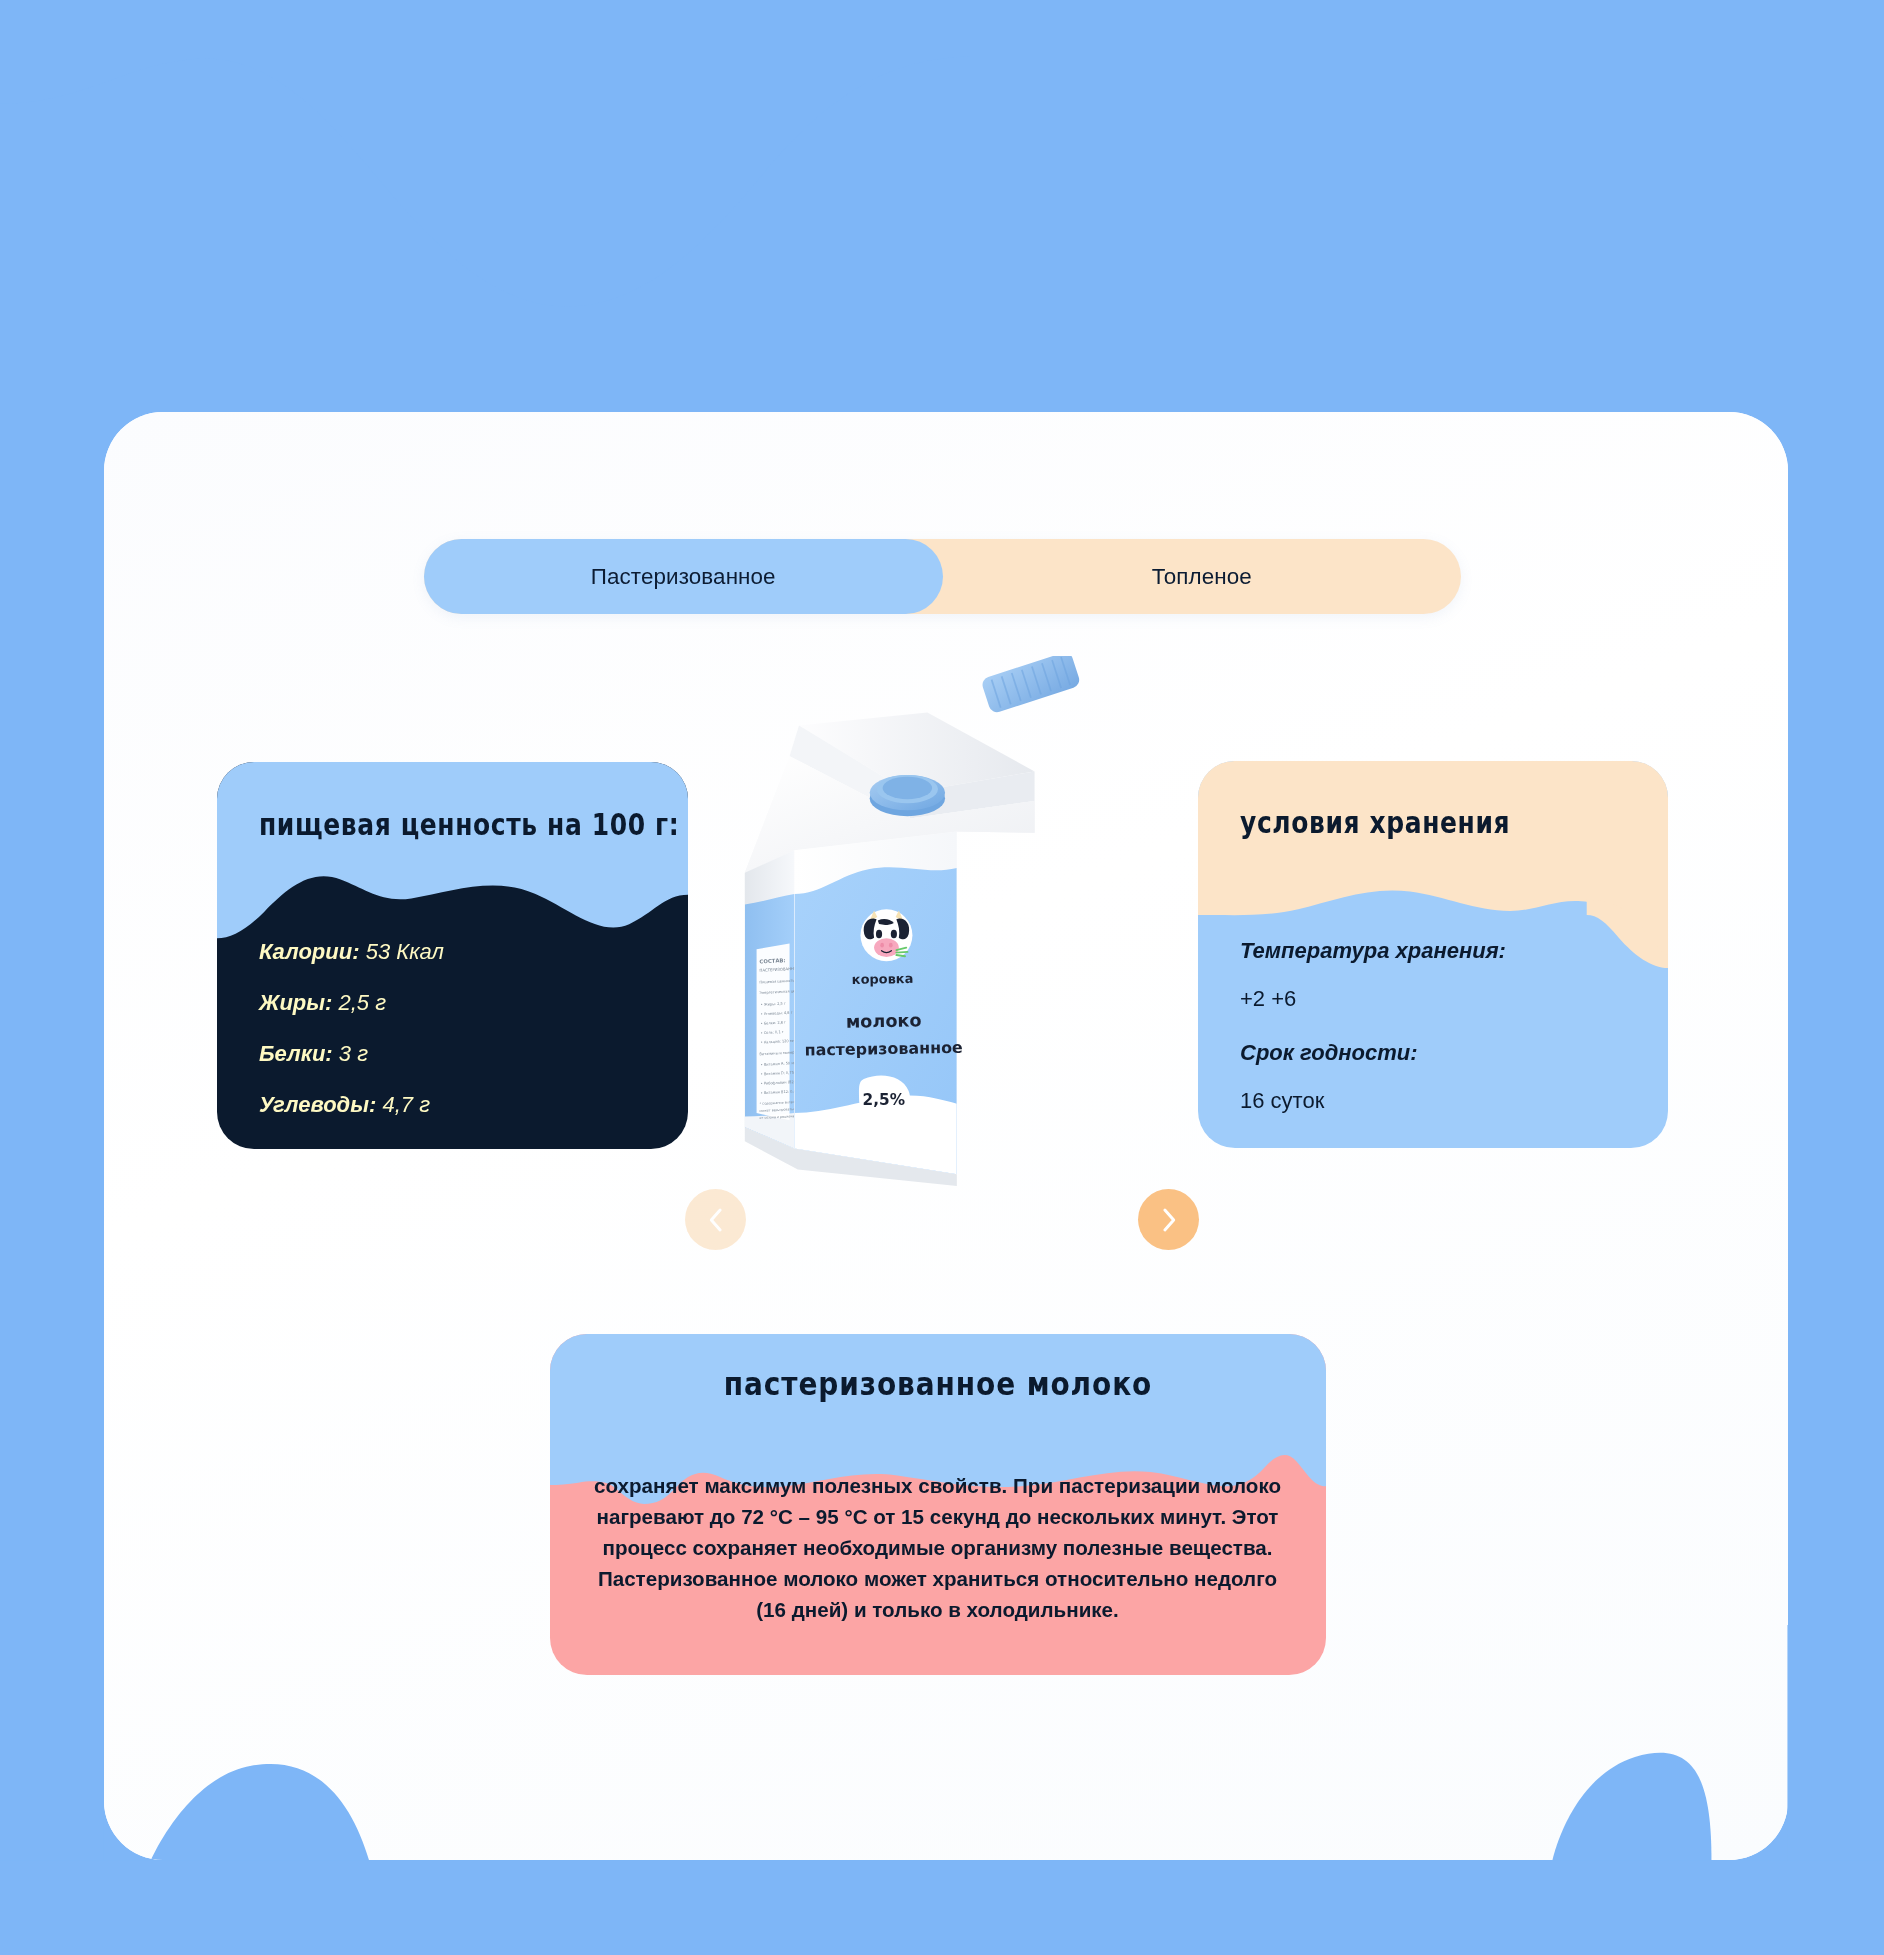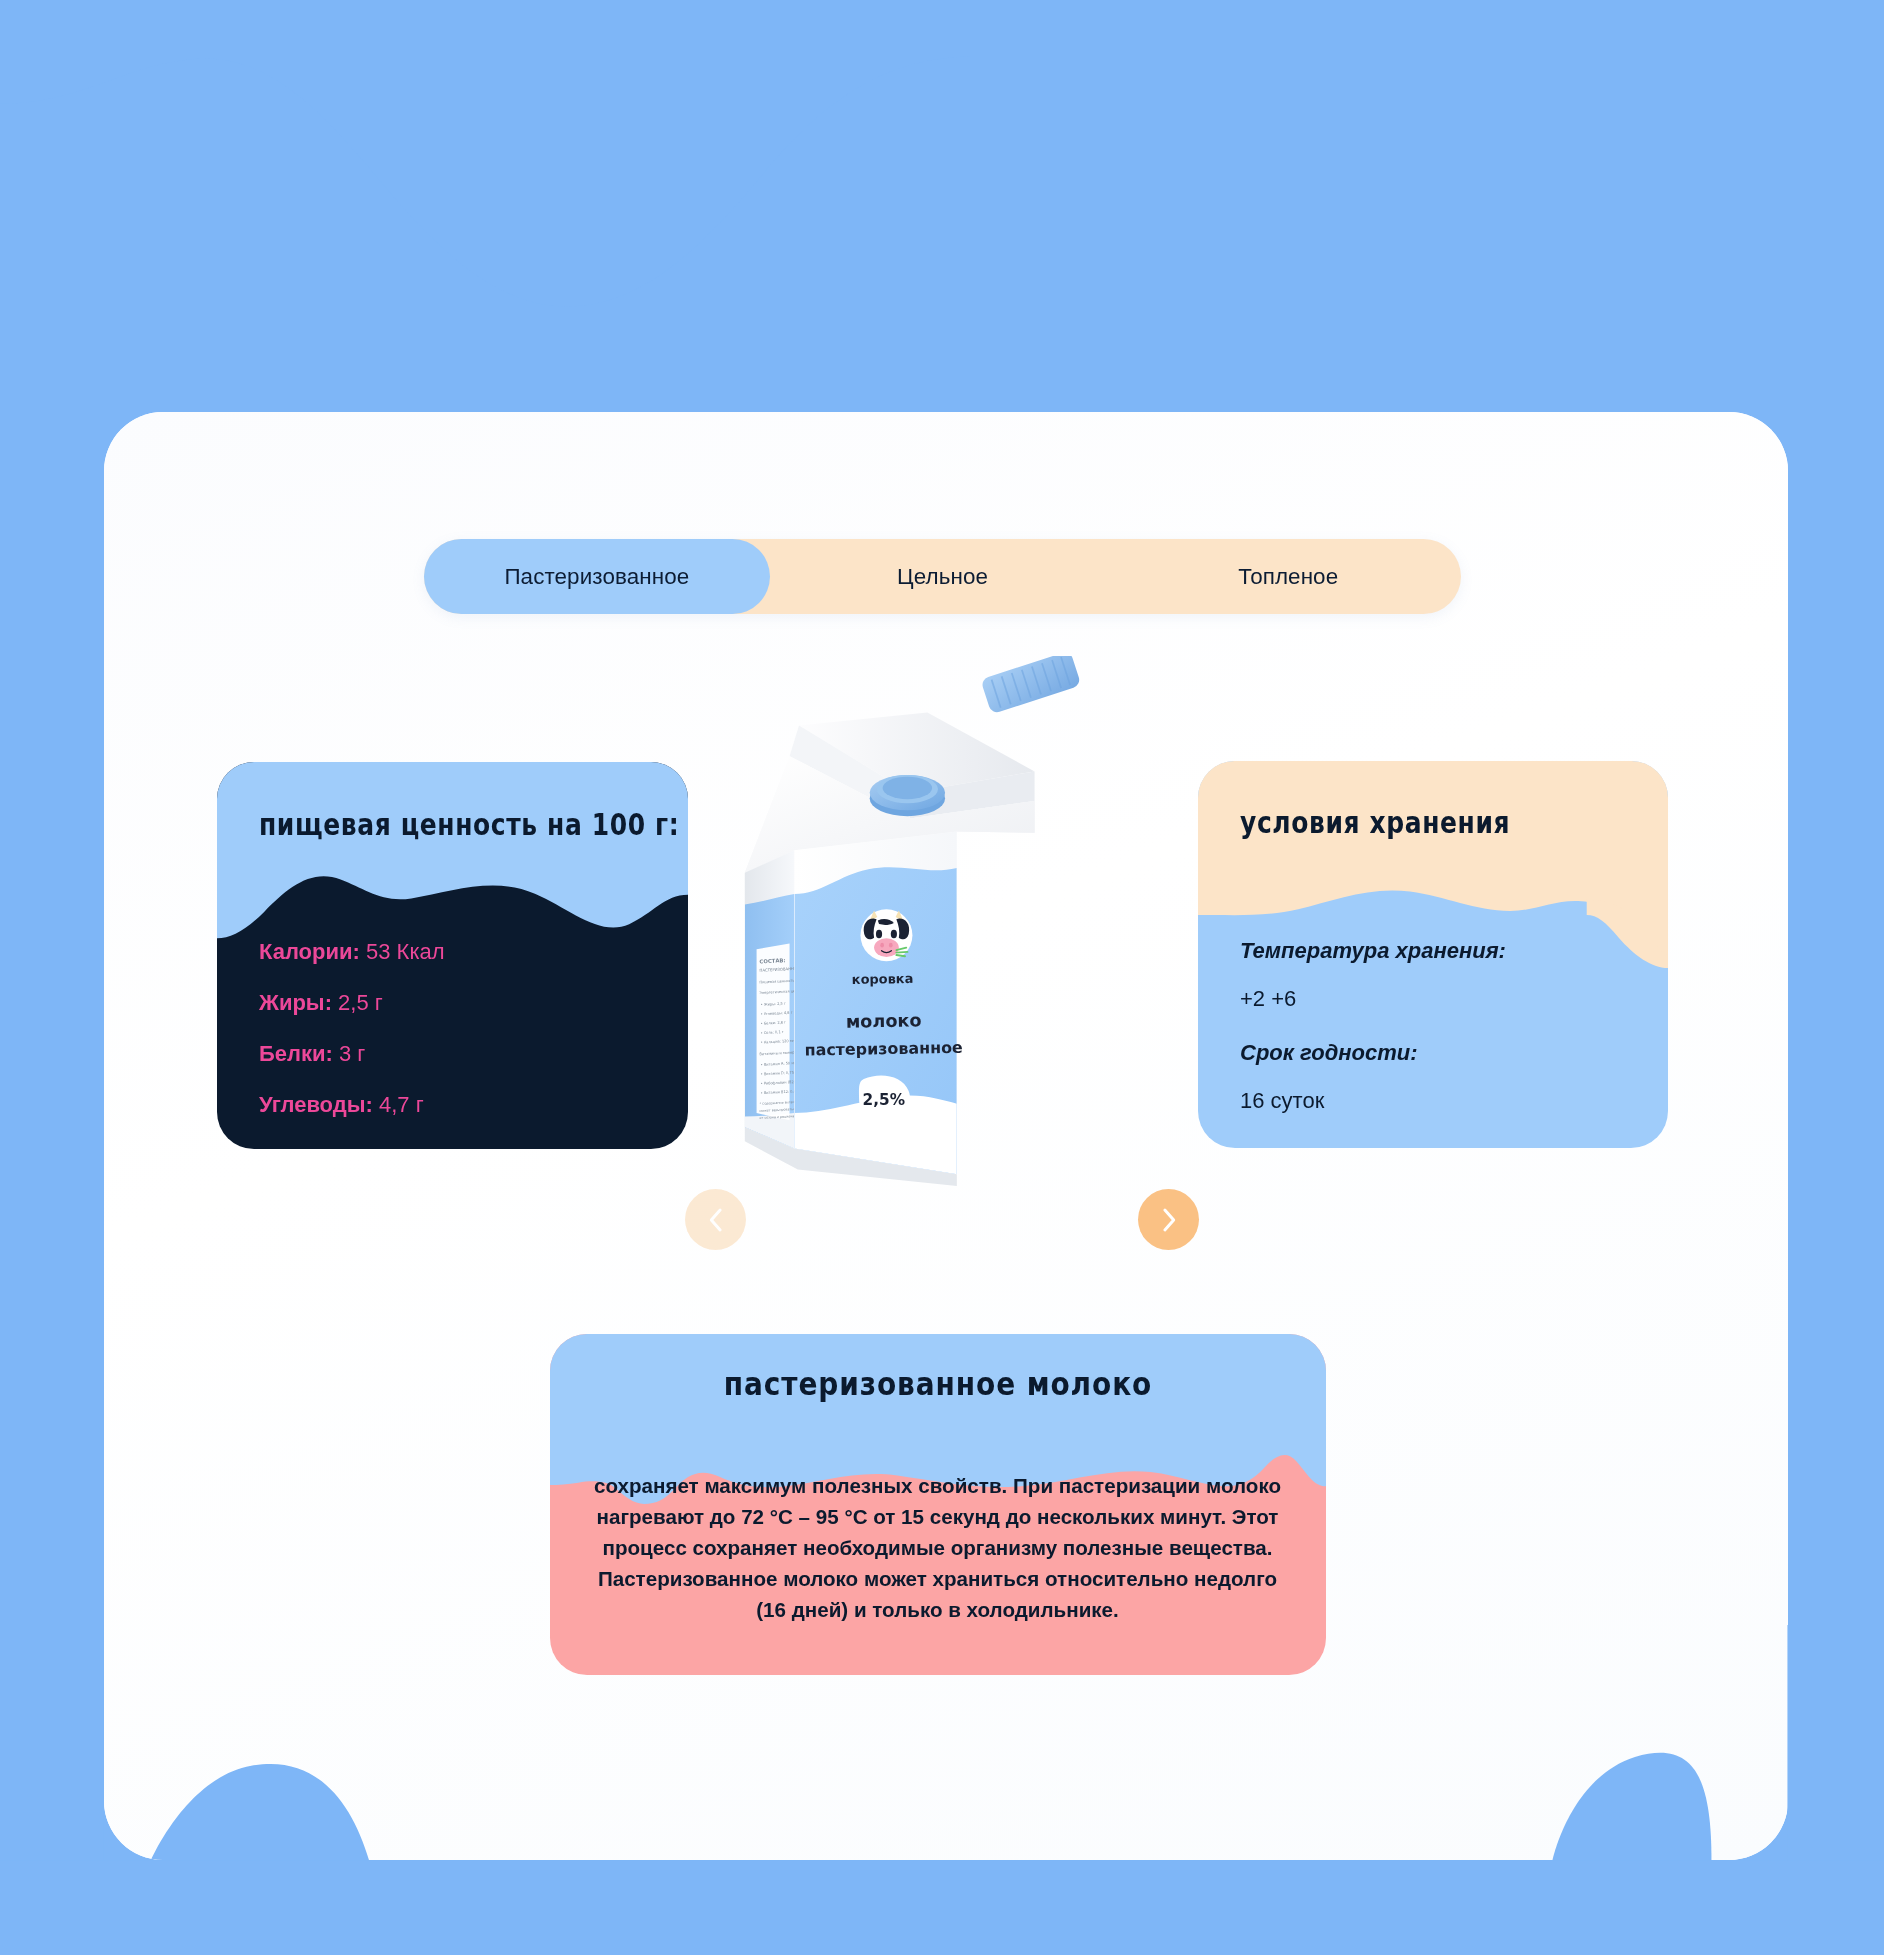--- a/index.html
+++ b/index.html
@@ -78,21 +78,21 @@
     letter-spacing:0.6px;
     z-index:3;
     transform:scaleY(1.18);
     transform-origin:left top;
   }
   .nut-list {
     position:absolute; left:42px; top:177px;
     z-index:3;
   }
   .nut-row {
-    font-size:22px; color:#ec4899; margin-bottom:25px; white-space:nowrap;
+    font-size:22px; color:#fef9c3; margin-bottom:25px; white-space:nowrap;font-style:italic;
   }
   .nut-row b { font-weight:700; }
 
   
   .card-storage {
     position:absolute;
     left:1198px; top:761px;
     width:382px; height:387px;
     z-index:4;
   }
@@ -196,21 +196,20 @@
   <div class="panel-wave-bottom">
     <svg viewBox="0 0 2860 440" preserveAspectRatio="none" width="1684" height="259">
       <path d="M80,440 C80,440 140,300 250,280 C360,260 420,340 450,440 Z" fill="#7EB6F7"></path>
       <path d="M2460,440 C2460,440 2490,300 2600,265 C2700,235 2730,300 2730,440 Z" fill="#7EB6F7"></path>
     </svg>
   </div>
 </div>
 
 <div class="tabs">
   <div class="tab active">Пастеризованное</div>
-  <div class="tab">Цельное</div>
   <div class="tab">Топленое</div>
 </div>
 
 <div class="card-nutrition">
   <div class="nut-wave">
     <svg viewBox="0 0 800 330" preserveAspectRatio="none" width="471" height="194">
       <path d="M0,0 L800,0 L800,226 C760,226 740,258 700,276
                C650,298 600,250 540,224 C470,194 400,220 330,232
                C280,240 250,215 210,200 C160,181 120,214 80,255
                C50,285 24,300 0,300 Z" fill="#9FCCFA"></path>

